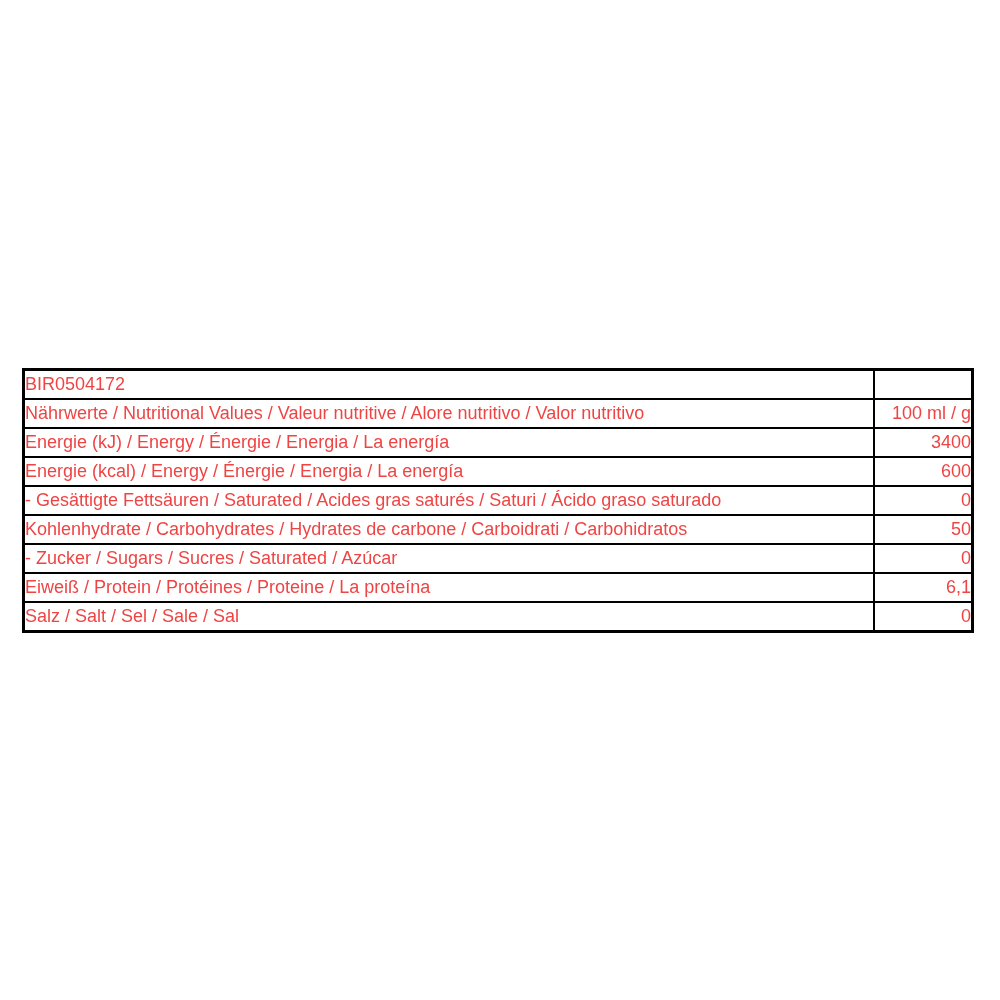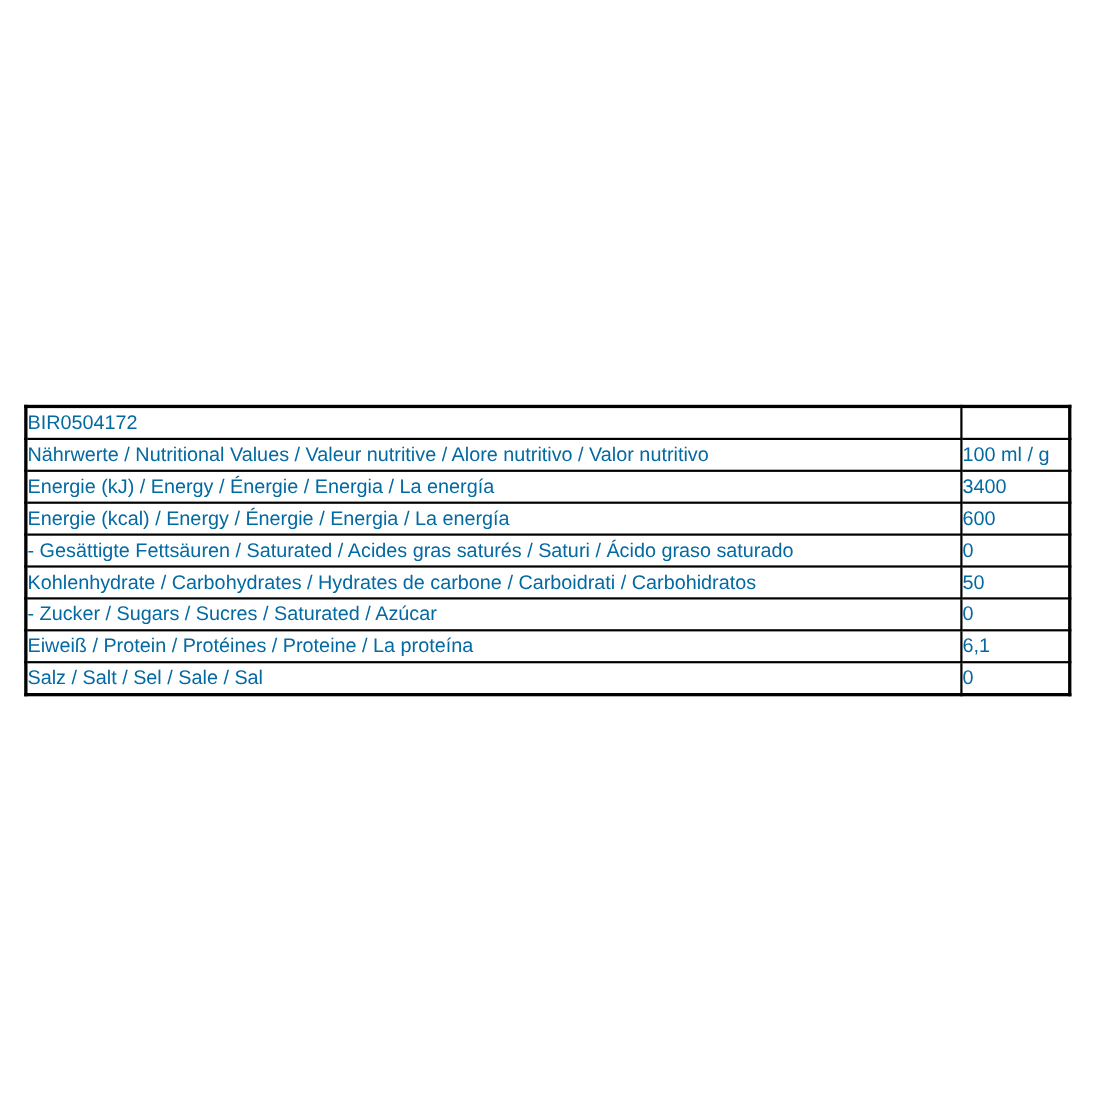--- a/index.html
+++ b/index.html
@@ -22,33 +22,33 @@
     border-collapse: collapse;
     table-layout: fixed;
     border: 3px solid #000000;
     background: #ffffff;
   }
   table.nutrition-table td {
     border: 2px solid #000000;
     height: 27px;
     font-size: 18px;
     line-height: 27px;
-    color: #0369a1;
+    color: #ef4444;
     white-space: nowrap;
     overflow: hidden;
     padding: 0;
   }
   td.cell-label {
     width: 848px;
     text-align: left;
     padding-left: 5px;
   }
   td.cell-value {
     width: 96px;
-    text-align: left;
+    text-align: right;
     padding-right: 5px;
   }
 </style>
 </head>
 <body>
 
 <div class="canvas">
   <table class="nutrition-table">
     <tbody>
       <tr>

